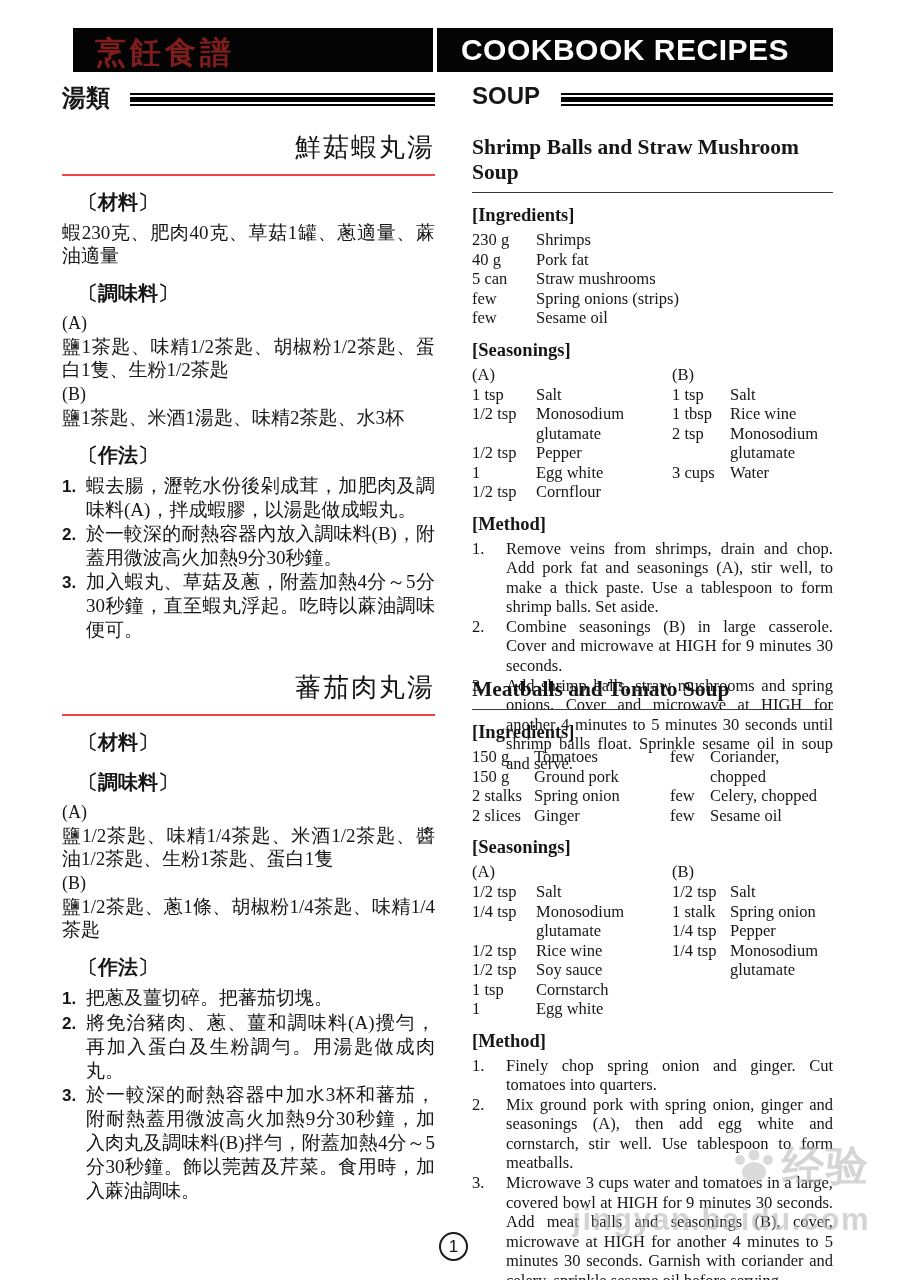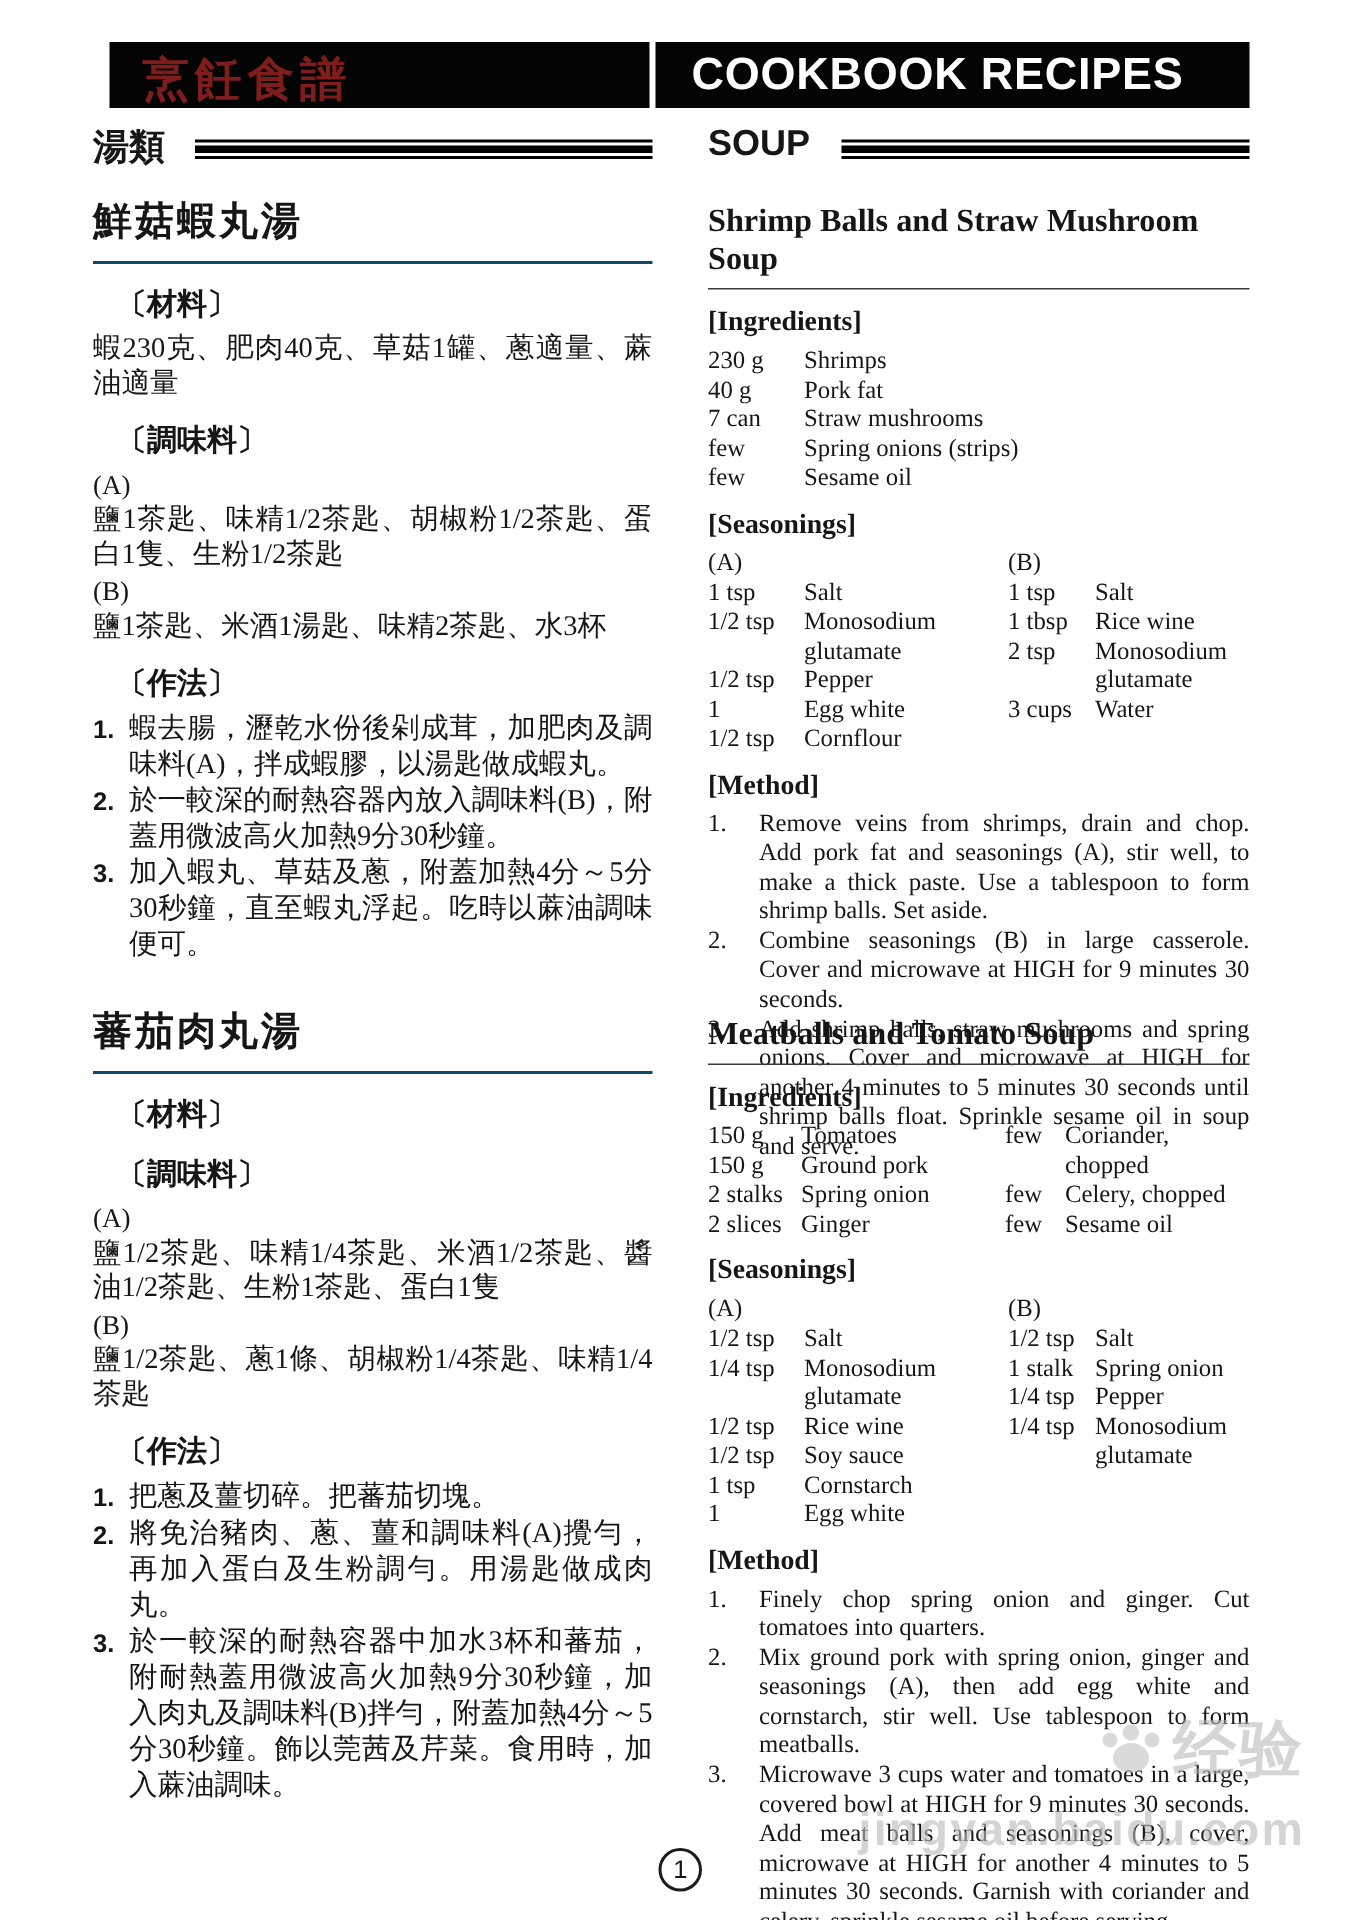--- a/index.html
+++ b/index.html
@@ -37,22 +37,22 @@
   .trule .t2 { height: 5px; background: #000; margin-bottom: 2px; }
   .trule .t3 { height: 2px; background: #000; }
 
   
   .col-left  { position: absolute; left: 62px;  top: 130px; width: 373px; height: 1100px; }
   .col-right { position: absolute; left: 472px; top: 135px; width: 361px; height: 1110px; }
   .recipe { position: absolute; left: 0; width: 100%; }
 
   
   .zh-title {
-    margin: 0; font-size: 26px; font-weight: 700; letter-spacing: 2px;
-    padding-bottom: 9px; border-bottom: 2px solid #0c4a6e;
+    margin: 0; font-size: 26px; font-weight: 400; letter-spacing: 2px;
+    padding-bottom: 9px; border-bottom: 2px solid #ef4444; text-align: right;
   }
   .zh-h { font-weight: 700; font-size: 20px; margin: 13px 16px 5px; }
   .zh-body { margin: 0; font-size: 19px; line-height: 23px; text-align: justify; }
   .zh-ab { font-size: 18px; line-height: 23px; margin-top: 2px; }
   .zh-steps { margin-top: 2px; }
   .zh-step { display: flex; font-size: 19px; line-height: 24px; }
   .zh-no { flex: 0 0 24px; font-weight: 700; font-size: 17px; font-family: "Liberation Sans", sans-serif; padding-top: 1px; }
   .zh-st { flex: 1; text-align: justify; }
 
   
@@ -185,21 +185,21 @@
       <div>
         <div class="en-row">
             <span class="en-qty">230 g</span>
             <span class="en-item">Shrimps</span>
           </div>
         <div class="en-row">
             <span class="en-qty">40 g</span>
             <span class="en-item">Pork fat</span>
           </div>
         <div class="en-row">
-            <span class="en-qty">7 can</span>
+            <span class="en-qty">5 can</span>
             <span class="en-item">Straw mushrooms</span>
           </div>
         <div class="en-row">
             <span class="en-qty">few</span>
             <span class="en-item">Spring onions (strips)</span>
           </div>
         <div class="en-row">
             <span class="en-qty">few</span>
             <span class="en-item">Sesame oil</span>
           </div>

